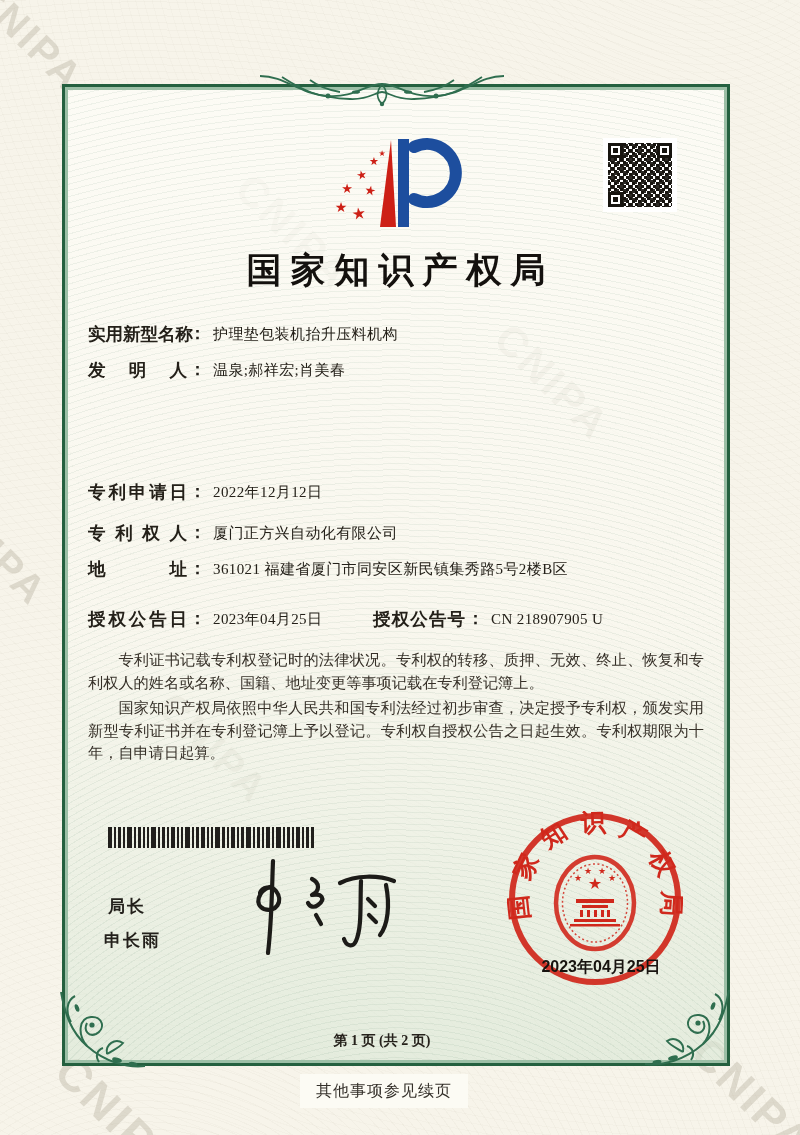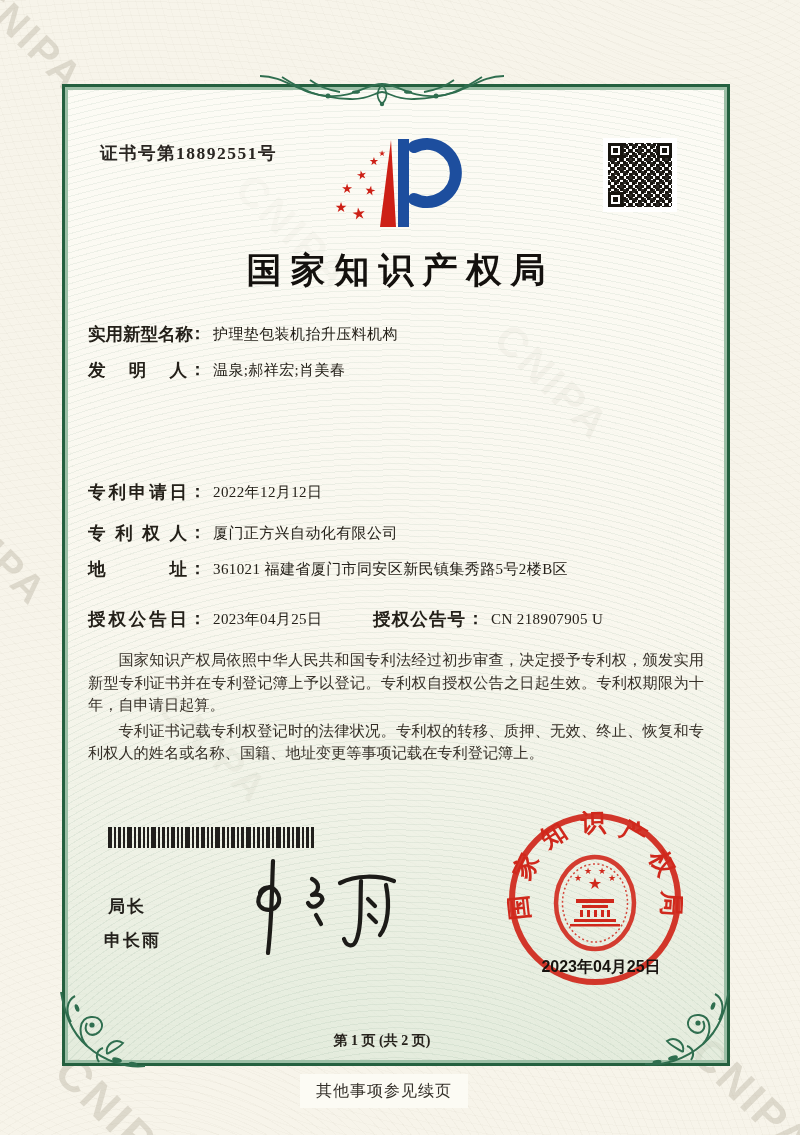--- a/index.html
+++ b/index.html
@@ -146,21 +146,20 @@
     <g fill="#2f6e4f">
       <ellipse cx="62" cy="68" rx="5" ry="2.4" transform="rotate(15 62 68)"></ellipse>
       <ellipse cx="22" cy="16" rx="4" ry="2" transform="rotate(70 22 16)"></ellipse>
       <circle cx="37" cy="33" r="2.6"></circle>
       <ellipse cx="78" cy="72" rx="4.5" ry="2" transform="rotate(8 78 72)"></ellipse>
     </g>
   </svg>
 
   <div class="content">
 
-    <div class="abs cert-no">证书号第18892551号</div>
 
     <svg class="abs logo" viewBox="0 0 134 104">
       <g fill="#cd2016" font-family="'DejaVu Sans',sans-serif" text-anchor="middle">
         <text x="48" y="24" font-size="8">★</text>
         <text x="40" y="33" font-size="11">★</text>
         <text x="28" y="47" font-size="12" transform="rotate(-12 28 44)">★</text>
         <text x="13" y="61" font-size="13">★</text>
         <text x="36" y="63" font-size="13" transform="rotate(10 36 60)">★</text>
         <text x="7" y="80" font-size="14">★</text>
         <text x="25" y="87" font-size="16" transform="rotate(-8 25 83)">★</text>
@@ -196,22 +195,22 @@
       <span class="f-label">地址</span><span class="f-colon">：</span><span class="f-value">361021 福建省厦门市同安区新民镇集秀路5号2楼B区</span>
     </div>
     <div class="frow" style="top:607px;">
       <span class="f-label">授权公告日</span><span class="f-colon">：</span><span class="f-value">2023年04月25日</span>
       <span class="grant-no">
         <span class="f-label" style="width:92px;">授权公告号</span><span class="f-colon">：</span><span class="f-value">CN 218907905 U</span>
       </span>
     </div>
 
     <div class="abs paras">
+      <p>专利证书记载专利权登记时的法律状况。专利权的转移、质押、无效、终止、恢复和专利权人的姓名或名称、国籍、地址变更等事项记载在专利登记簿上。</p>
       <p>国家知识产权局依照中华人民共和国专利法经过初步审查，决定授予专利权，颁发实用新型专利证书并在专利登记簿上予以登记。专利权自授权公告之日起生效。专利权期限为十年，自申请日起算。</p>
-      <p>专利证书记载专利权登记时的法律状况。专利权的转移、质押、无效、终止、恢复和专利权人的姓名或名称、国籍、地址变更等事项记载在专利登记簿上。</p>
     </div>
 
     <svg class="abs barcode" viewBox="0 0 206 20" preserveAspectRatio="none">
       <path fill="#211f1c" d="M0 0h4v20H0z M6 0h2v20H6z M10 0h3v20h-3z M15 0h2v20h-2z M19 0h5v20h-5z M26 0h2v20h-2z M30 0h3v20h-3z M35 0h2v20h-2z M39 0h2v20h-2z M43 0h5v20h-5z M50 0h2v20h-2z M54 0h3v20h-3z M59 0h2v20h-2z M63 0h4v20h-4z M69 0h2v20h-2z M73 0h2v20h-2z M77 0h5v20h-5z M84 0h2v20h-2z M88 0h3v20h-3z M93 0h4v20h-4z M99 0h2v20h-2z M103 0h2v20h-2z M107 0h5v20h-5z M114 0h3v20h-3z M119 0h2v20h-2z M123 0h4v20h-4z M129 0h2v20h-2z M133 0h3v20h-3z M138 0h5v20h-5z M145 0h2v20h-2z M149 0h3v20h-3z M154 0h2v20h-2z M158 0h4v20h-4z M164 0h2v20h-2z M168 0h5v20h-5z M175 0h2v20h-2z M179 0h3v20h-3z M184 0h2v20h-2z M188 0h4v20h-4z M194 0h2v20h-2z M198 0h3v20h-3z M203 0h3v20h-3z"></path>
     </svg>
 
     <div class="abs officer title">局长</div>
     <div class="abs officer name">申长雨</div>
 
     <svg class="abs signature" viewBox="0 0 178 106">

